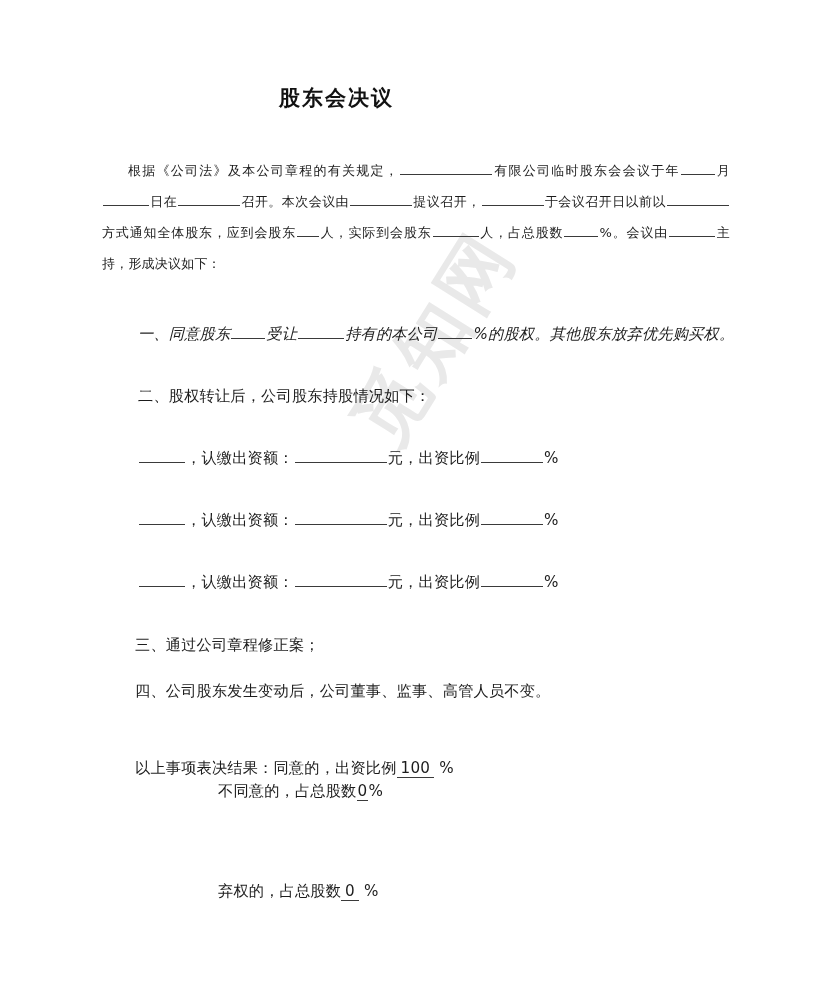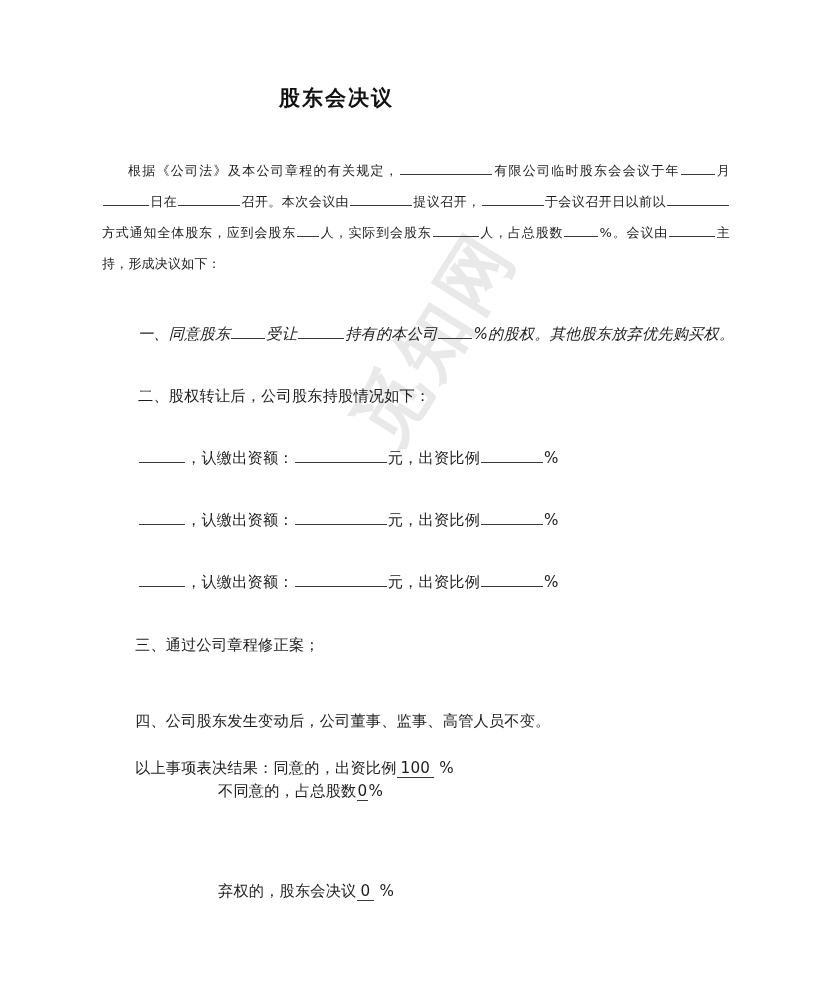--- a/index.html
+++ b/index.html
@@ -97,21 +97,21 @@
   }
 
   .item-1 { left: 138px; top: 319px; font-style: italic; }
   .item-2 { left: 138px; top: 381px; }
 
   .contrib-1 { left: 138px; top: 443px; }
   .contrib-2 { left: 138px; top: 505px; }
   .contrib-3 { left: 138px; top: 567px; }
 
   .item-3 { left: 135px; top: 630px; }
-  .item-4 { left: 135px; top: 706px; }
+  .item-4 { left: 135px; top: 677px; font-family: Liberation Mono, monospace; }
 
   .vote-main  { left: 135px; top: 753px; }
   .vote-no    { left: 218px; top: 776px; }
   .vote-abst  { left: 218px; top: 876px; }
 
   
   .blank {
     display: inline-block;
     border-bottom: 1px solid #3a3a3a;
     vertical-align: baseline;
@@ -165,16 +165,16 @@
     <div class="line contrib-3"><span class="blank b-m"></span><span>，</span><span>认缴出资额：</span><span class="blank b-xxl"></span><span>元，</span><span>出资比例</span><span class="blank b-l"></span><span>%</span></div>
 
     <div class="line item-3"><span>三、</span><span>通过公司章程修正案；</span></div>
 
     <div class="line item-4"><span>四、</span><span>公司股东发生变动后，公司董事、监事、高管人员不变。</span></div>
 
     <div class="line vote-main"><span>以上事项表决结果：同意的，出资比例</span><span class="filled">100</span>&nbsp;<span>%</span></div>
 
     <div class="line vote-no"><span>不同意的，占总股数</span><span class="filled-tight">0</span><span>%</span></div>
 
-    <div class="line vote-abst"><span>弃权的，股东会决议</span><span class="filled">0</span>&nbsp;<span>%</span></div>
+    <div class="line vote-abst"><span>弃权的，占总股数</span><span class="filled">0</span>&nbsp;<span>%</span></div>
 
   </div>
 </div>
 
 </body></html>

